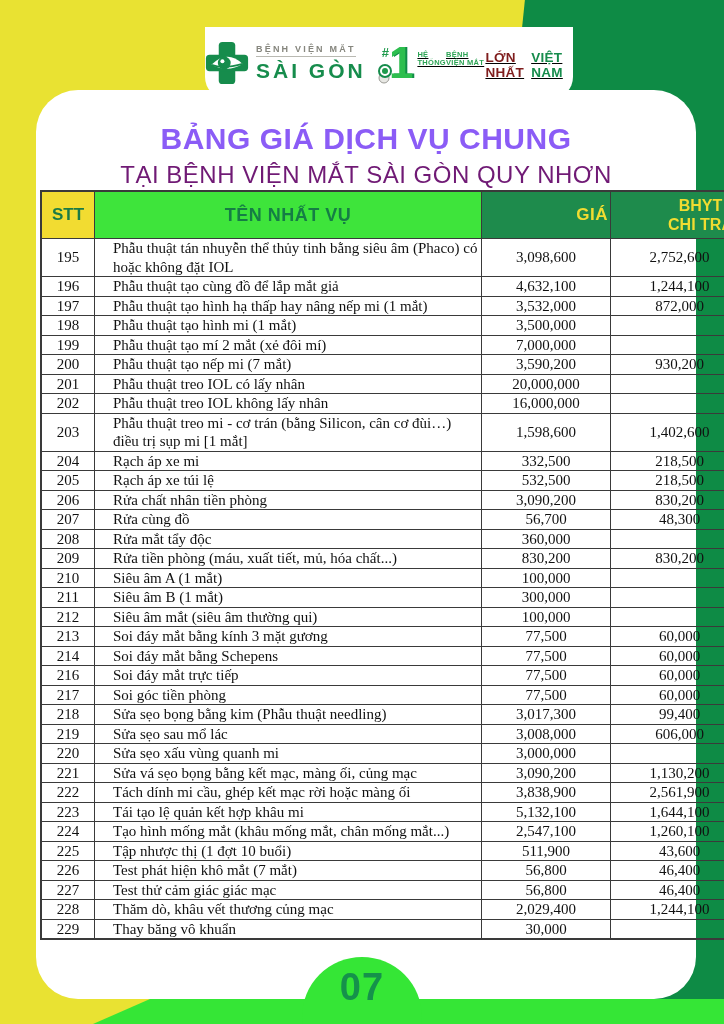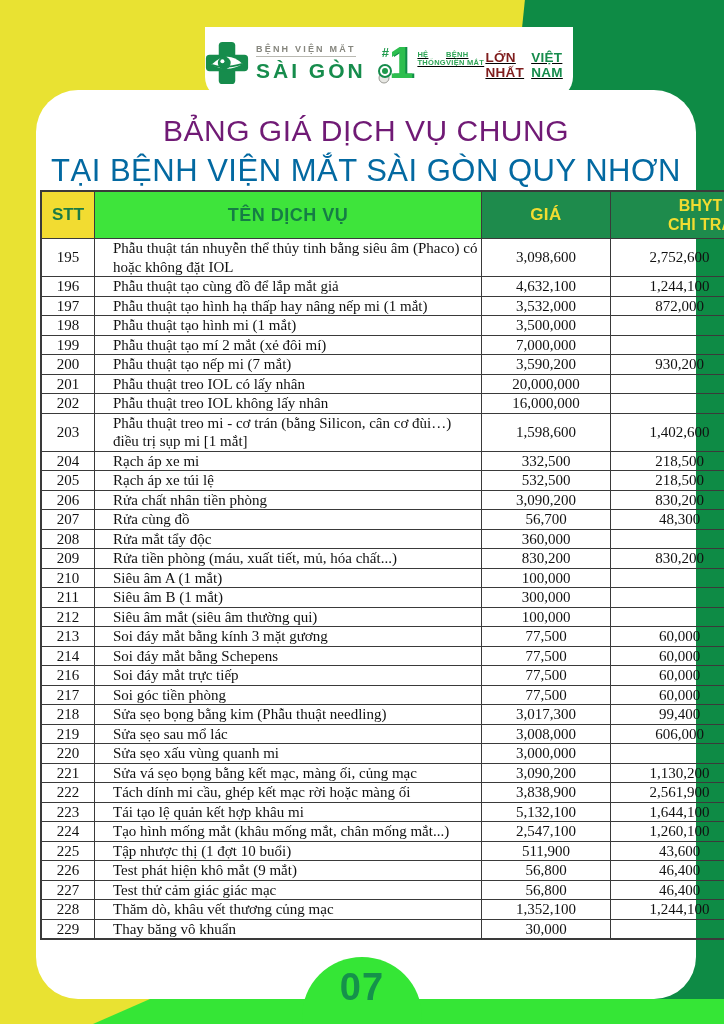--- a/index.html
+++ b/index.html
@@ -47,38 +47,38 @@
   .badge-t1{font-size:7.5px;font-weight:bold;color:#2DA455;letter-spacing:.3px;}
   .badge-t2{font-size:7.5px;font-weight:bold;color:#2DA455;letter-spacing:.3px;margin-bottom:2px;}
   .badge-t3{font-size:13.5px;font-weight:bold;color:#7f1d1d;letter-spacing:.3px;}
   .badge-t4{font-size:13.5px;font-weight:bold;color:#168C4C;letter-spacing:.3px;}
   
   .main-card{
     position:absolute;left:36px;top:90px;width:660px;height:909px;
     background:#fff;border-radius:42px;z-index:2;
   }
   .doc-title{
-    margin-top:24px;text-align:center;
-    font-size:30px;font-weight:normal;color:#701a75;letter-spacing:.5px;
+    margin-top:32px;text-align:center;
+    font-size:30px;font-weight:bold;color:#8b5cf6;letter-spacing:.5px;
   }
   .doc-subtitle{
     margin-top:5px;text-align:center;
-    font-size:31px;font-weight:500;color:#0369a1;letter-spacing:.5px;
+    font-size:24px;font-weight:500;color:#701a75;letter-spacing:.5px;
   }
   
   .price-table{
     position:absolute;left:4px;top:100px;width:645px;
     border-collapse:collapse;table-layout:fixed;
     border:2px solid #3A3A3A;
   }
   .price-table th,.price-table td{border:1px solid #3A3A3A;}
   .price-table th{height:46px;padding:0 2px;}
   th.col-stt{width:48px;background:#F2DC31;color:#1B7B46;font-size:17px;}
   th.col-name{width:382px;background:#3EE43B;color:#157D45;font-size:18px;letter-spacing:.5px;}
-  th.col-gia{width:124px;background:#1E8B4C;color:#F2DC31;font-size:17px;letter-spacing:.5px;}
+  th.col-gia{width:124px;background:#1E8B4C;color:#F2DC31;font-size:17px;letter-spacing:.5px;text-align:right;}
   th.col-bhyt{width:91px;background:#1E8B4C;color:#F2DC31;font-size:16px;line-height:1.2;padding-left:44px;}
   .price-table td{
     font-family:"Liberation Serif","DejaVu Serif",serif;
     font-size:15px;line-height:18.5px;color:#111;
     padding:0 3px;vertical-align:middle;
   }
   td.col-stt{text-align:center;}
   td.col-name{text-align:left;padding-left:18px;}
   td.col-gia,td.col-bhyt{text-align:center;}
   
@@ -140,21 +140,21 @@
 </div>
 
 <div class="main-card">
   <div class="doc-title">BẢNG GIÁ DỊCH VỤ CHUNG</div>
   <div class="doc-subtitle">TẠI BỆNH VIỆN MẮT SÀI GÒN QUY NHƠN</div>
 
   <table class="price-table">
     <thead>
       <tr>
         <th class="col-stt">STT</th>
-        <th class="col-name">TÊN DỊCH VỤ</th>
+        <th class="col-name">TÊN NHẤT VỤ</th>
         <th class="col-gia">GIÁ</th>
         <th class="col-bhyt">
           <div>BHYT</div>
           <div>CHI TRẢ</div>
         </th>
       </tr>
     </thead>
     <tbody id="rows">
         <tr>
           <td class="col-stt">195</td>
@@ -331,34 +331,34 @@
           <td class="col-bhyt">1,260,100</td>
         </tr>
         <tr>
           <td class="col-stt">225</td>
           <td class="col-name">Tập nhược thị (1 đợt 10 buổi)</td>
           <td class="col-gia">511,900</td>
           <td class="col-bhyt">43,600</td>
         </tr>
         <tr>
           <td class="col-stt">226</td>
-          <td class="col-name">Test phát hiện khô mắt (9 mắt)</td>
+          <td class="col-name">Test phát hiện khô mắt (7 mắt)</td>
           <td class="col-gia">56,800</td>
           <td class="col-bhyt">46,400</td>
         </tr>
         <tr>
           <td class="col-stt">227</td>
           <td class="col-name">Test thử cảm giác giác mạc</td>
           <td class="col-gia">56,800</td>
           <td class="col-bhyt">46,400</td>
         </tr>
         <tr>
           <td class="col-stt">228</td>
           <td class="col-name">Thăm dò, khâu vết thương củng mạc</td>
-          <td class="col-gia">1,352,100</td>
+          <td class="col-gia">2,029,400</td>
           <td class="col-bhyt">1,244,100</td>
         </tr>
         <tr>
           <td class="col-stt">229</td>
           <td class="col-name">Thay băng vô khuẩn</td>
           <td class="col-gia">30,000</td>
           <td class="col-bhyt"></td>
         </tr>
       </tbody>
   </table>

